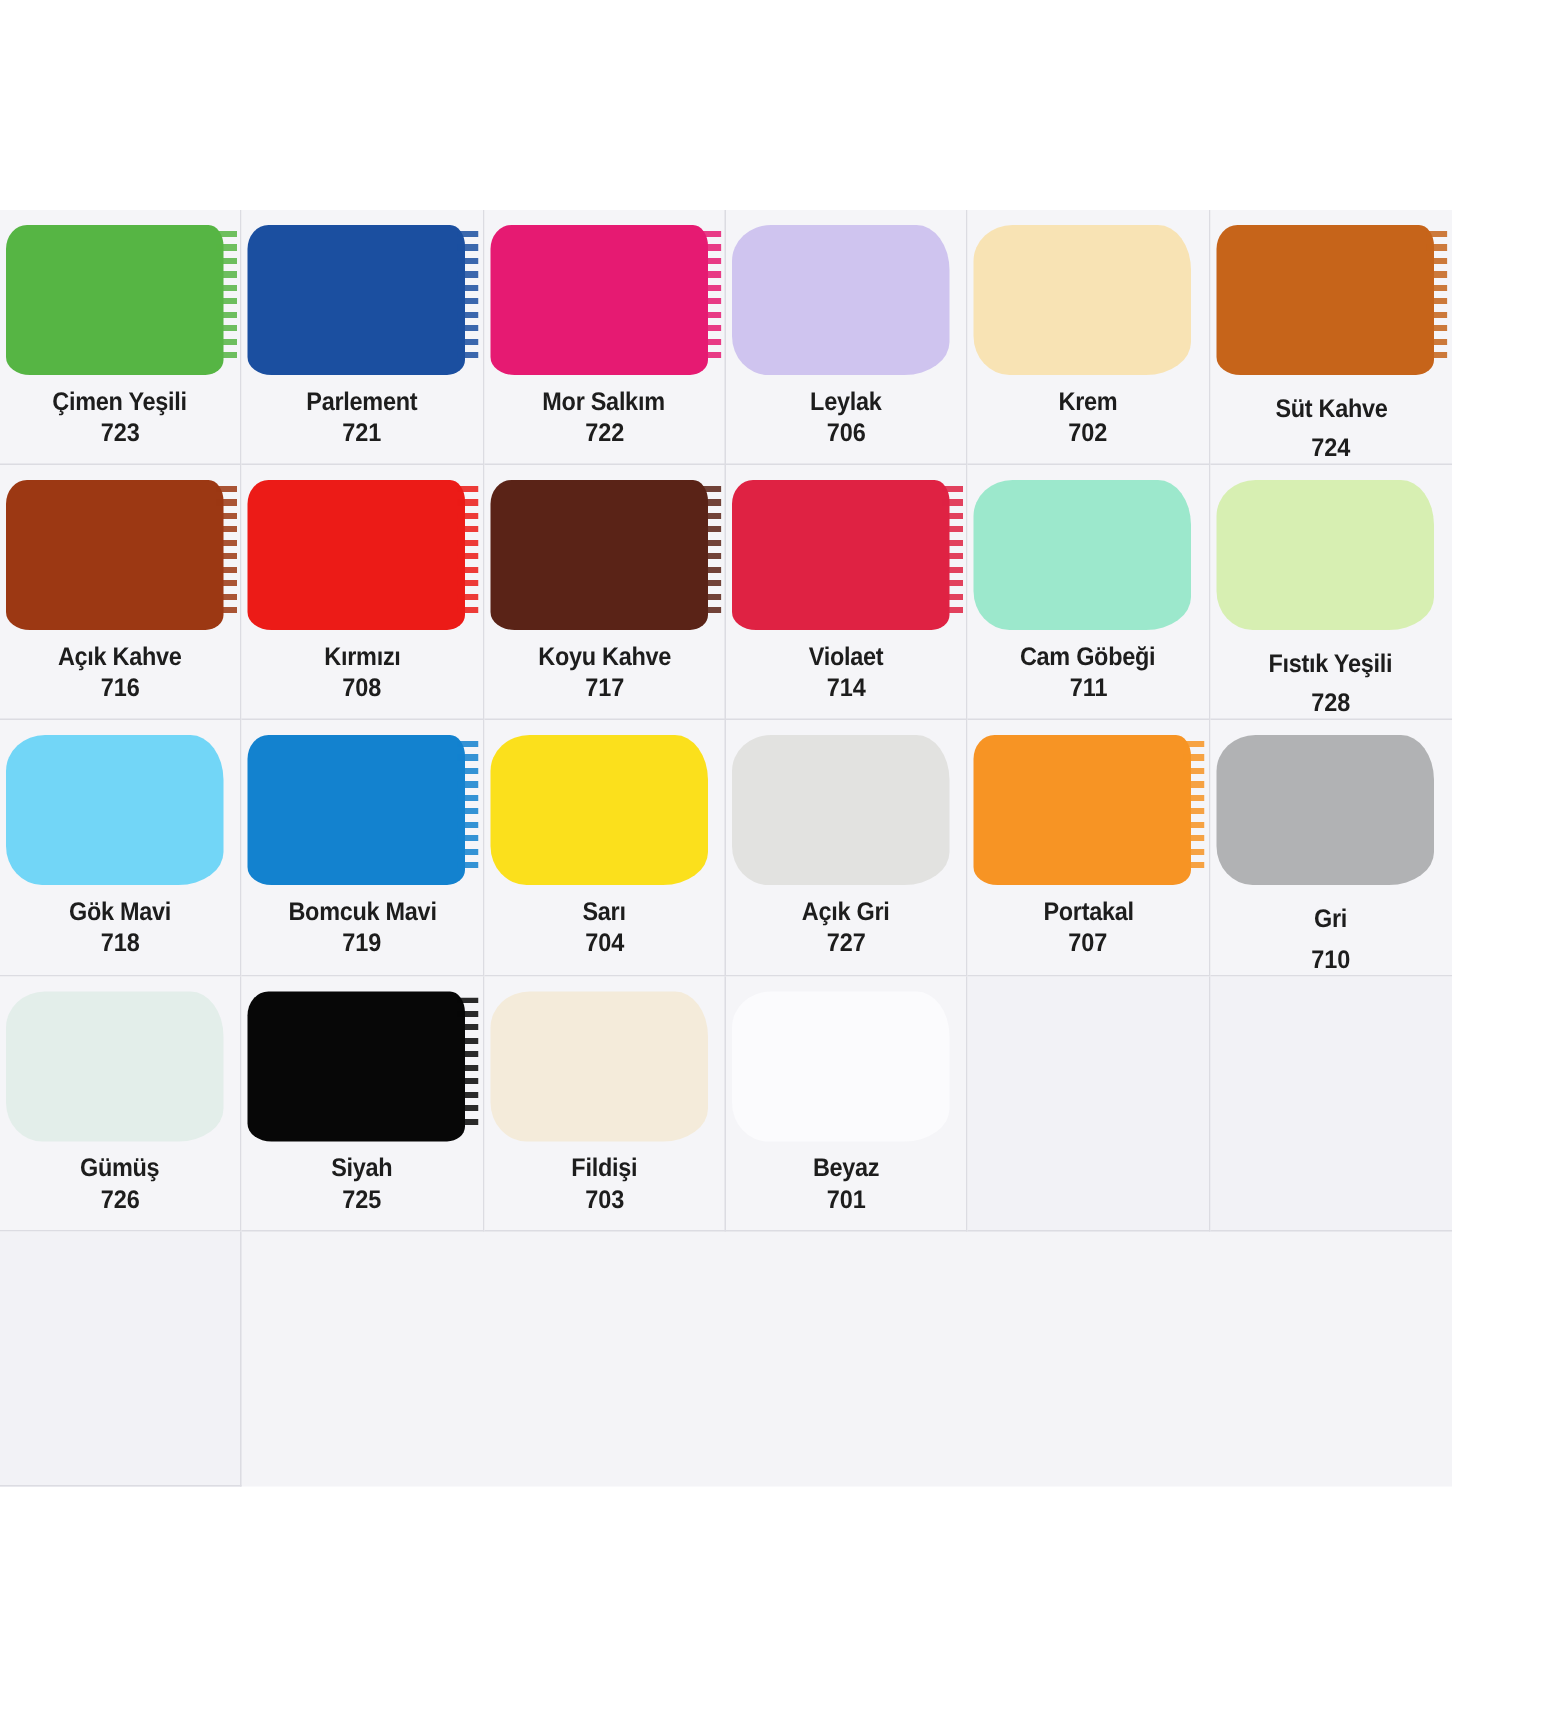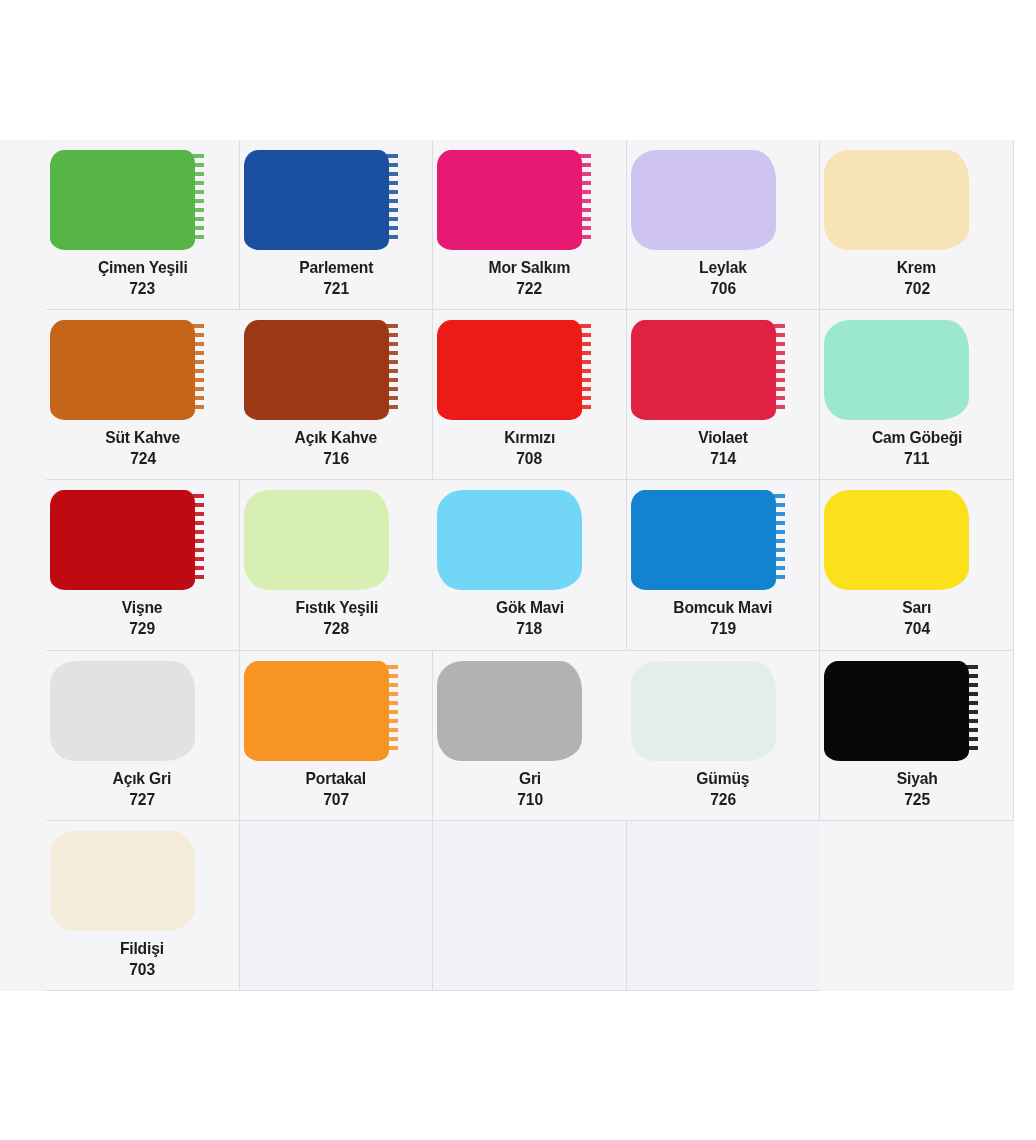--- a/index.html
+++ b/index.html
@@ -23,37 +23,36 @@
   }
 
   #chart {
     position: absolute;
     left: 0;
     top: 140px;
     width: 968px;
     height: 851px;
     background: #f4f4f7;
     display: grid;
-    grid-template-columns: repeat(5, 1fr);
+    grid-template-columns: repeat(6, 1fr);
     grid-template-rows: repeat(5, 1fr);
-    padding-left: 46px;
   }
 
   .cell {
     position: relative;
     box-sizing: border-box;
     border-right: 1px solid #dcdce2;
     border-bottom: 1px solid #dcdce2;
     background: #f5f5f8;
     display: flex;
     flex-direction: column;
     align-items: center;
     overflow: hidden;
   }
-  .cell:nth-child(6n) { border-right: none; }
+  .cell:nth-child(6n) { border-right: none; justify-content: space-between; }
 
   .cell.empty { background: #f2f2f6; }
 
   
   .swatch-wrap {
     position: relative;
     width: 100%;
     height: 108px;
     margin-top: 6px;
     display: flex;
@@ -170,41 +169,41 @@
       </div>
       <div class="cell">
         <div class="swatch-wrap">
           <div class="swatch" title="Kırmızı" style="background: rgb(236, 27, 23);"></div>
         </div>
         <div class="label">Kırmızı</div>
         <div class="code">708</div>
       </div>
       <div class="cell">
         <div class="swatch-wrap">
+          <div class="swatch" title="Koyu Kahve" style="background: rgb(90, 35, 23);"></div>
+        </div>
+        <div class="label">Koyu Kahve</div>
+        <div class="code">717</div>
+      </div>
+      <div class="cell">
+        <div class="swatch-wrap">
           <div class="swatch" title="Violaet" style="background: rgb(223, 34, 67);"></div>
         </div>
         <div class="label">Violaet</div>
         <div class="code">714</div>
       </div>
       <div class="cell">
         <div class="swatch-wrap">
           <div class="swatch soft no-bristle" title="Cam Göbeği" style="background: rgb(156, 232, 204);"></div>
         </div>
         <div class="label">Cam Göbeği</div>
         <div class="code">711</div>
       </div>
       <div class="cell">
         <div class="swatch-wrap">
-          <div class="swatch" title="Vişne" style="background: rgb(192, 10, 18);"></div>
-        </div>
-        <div class="label">Vişne</div>
-        <div class="code">729</div>
-      </div>
-      <div class="cell">
-        <div class="swatch-wrap">
           <div class="swatch soft no-bristle" title="Fıstık Yeşili" style="background: rgb(215, 239, 178);"></div>
         </div>
         <div class="label">Fıstık Yeşili</div>
         <div class="code">728</div>
       </div>
       <div class="cell">
         <div class="swatch-wrap">
           <div class="swatch soft no-bristle" title="Gök Mavi" style="background: rgb(114, 214, 247);"></div>
         </div>
         <div class="label">Gök Mavi</div>
@@ -258,18 +257,25 @@
         </div>
         <div class="label">Siyah</div>
         <div class="code">725</div>
       </div>
       <div class="cell">
         <div class="swatch-wrap">
           <div class="swatch soft no-bristle" title="Fildişi" style="background: rgb(244, 235, 218);"></div>
         </div>
         <div class="label">Fildişi</div>
         <div class="code">703</div>
+      </div>
+      <div class="cell">
+        <div class="swatch-wrap">
+          <div class="swatch soft no-bristle" title="Beyaz" style="background: rgb(251, 251, 253);"></div>
+        </div>
+        <div class="label">Beyaz</div>
+        <div class="code">701</div>
       </div>
       <div class="cell empty"></div>
       <div class="cell empty"></div>
       <div class="cell empty"></div>
     </div>
 </div>
 
 </body></html>

